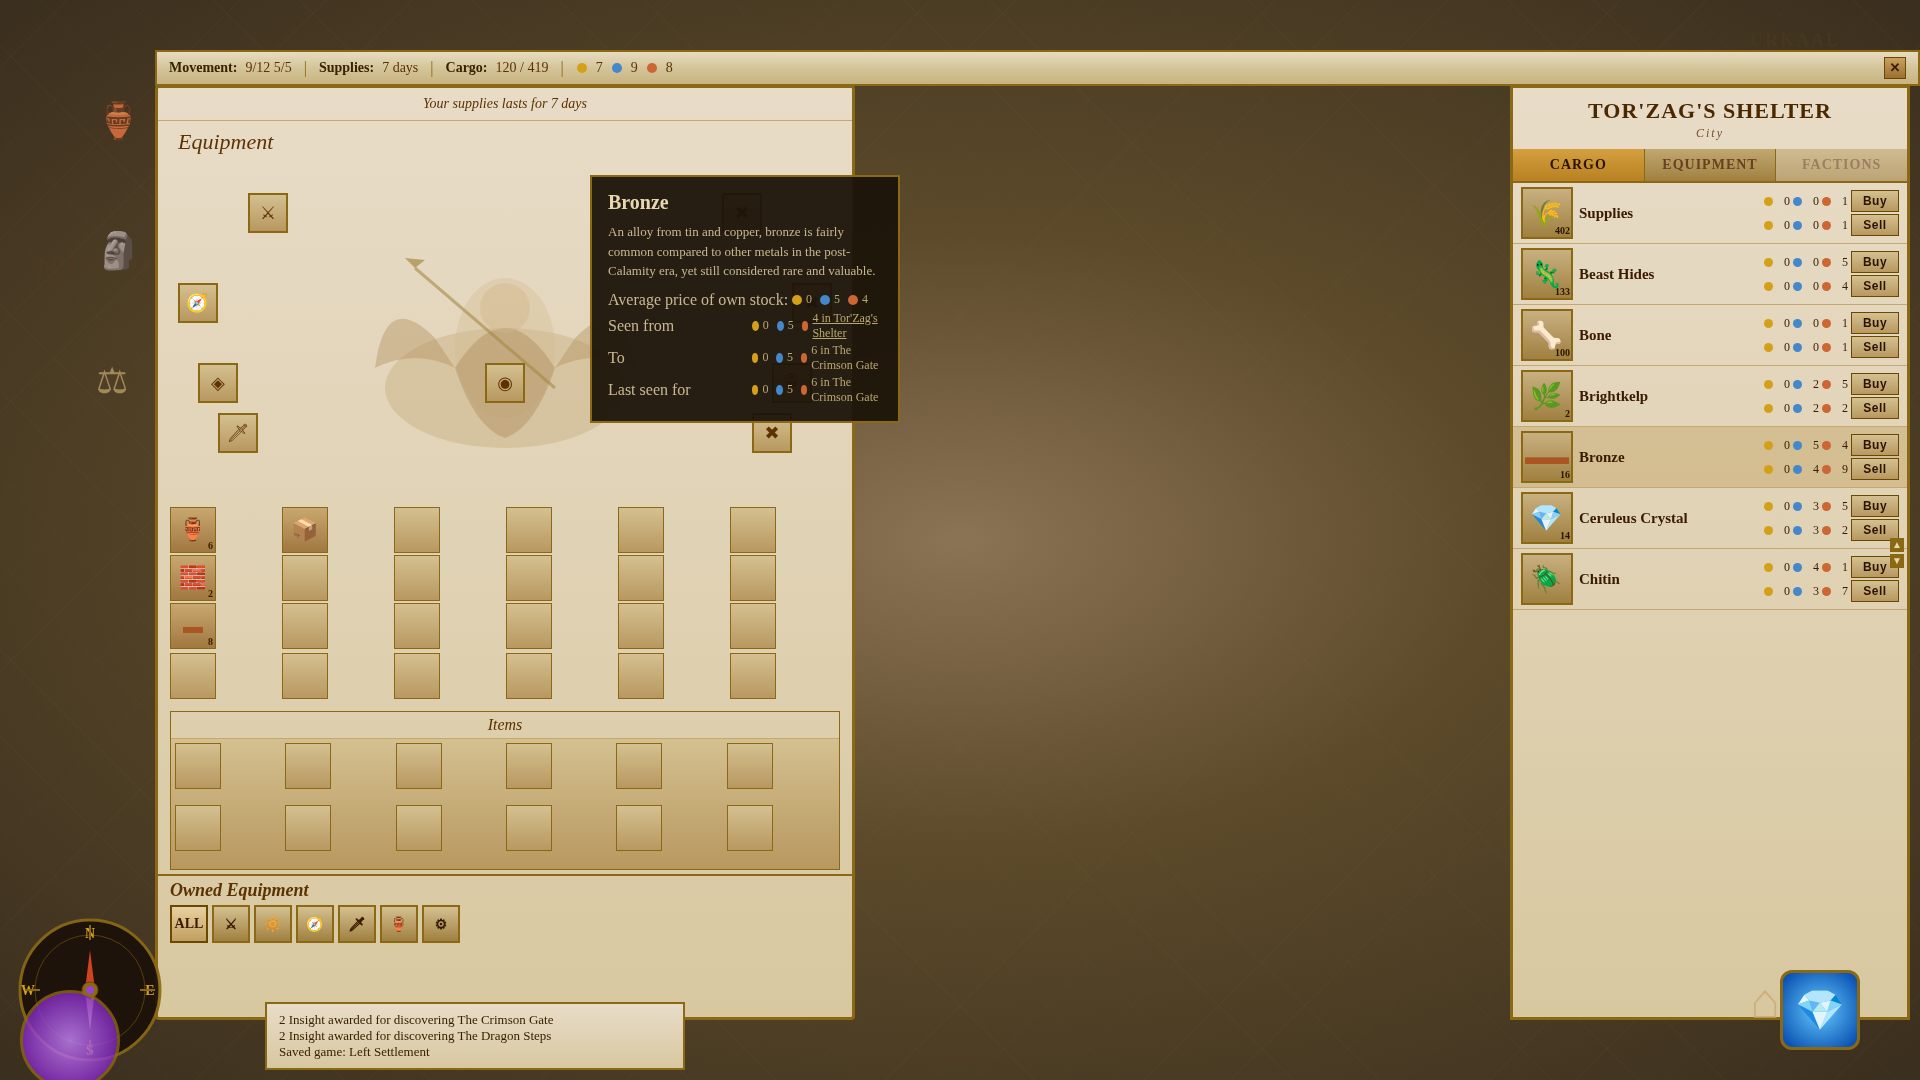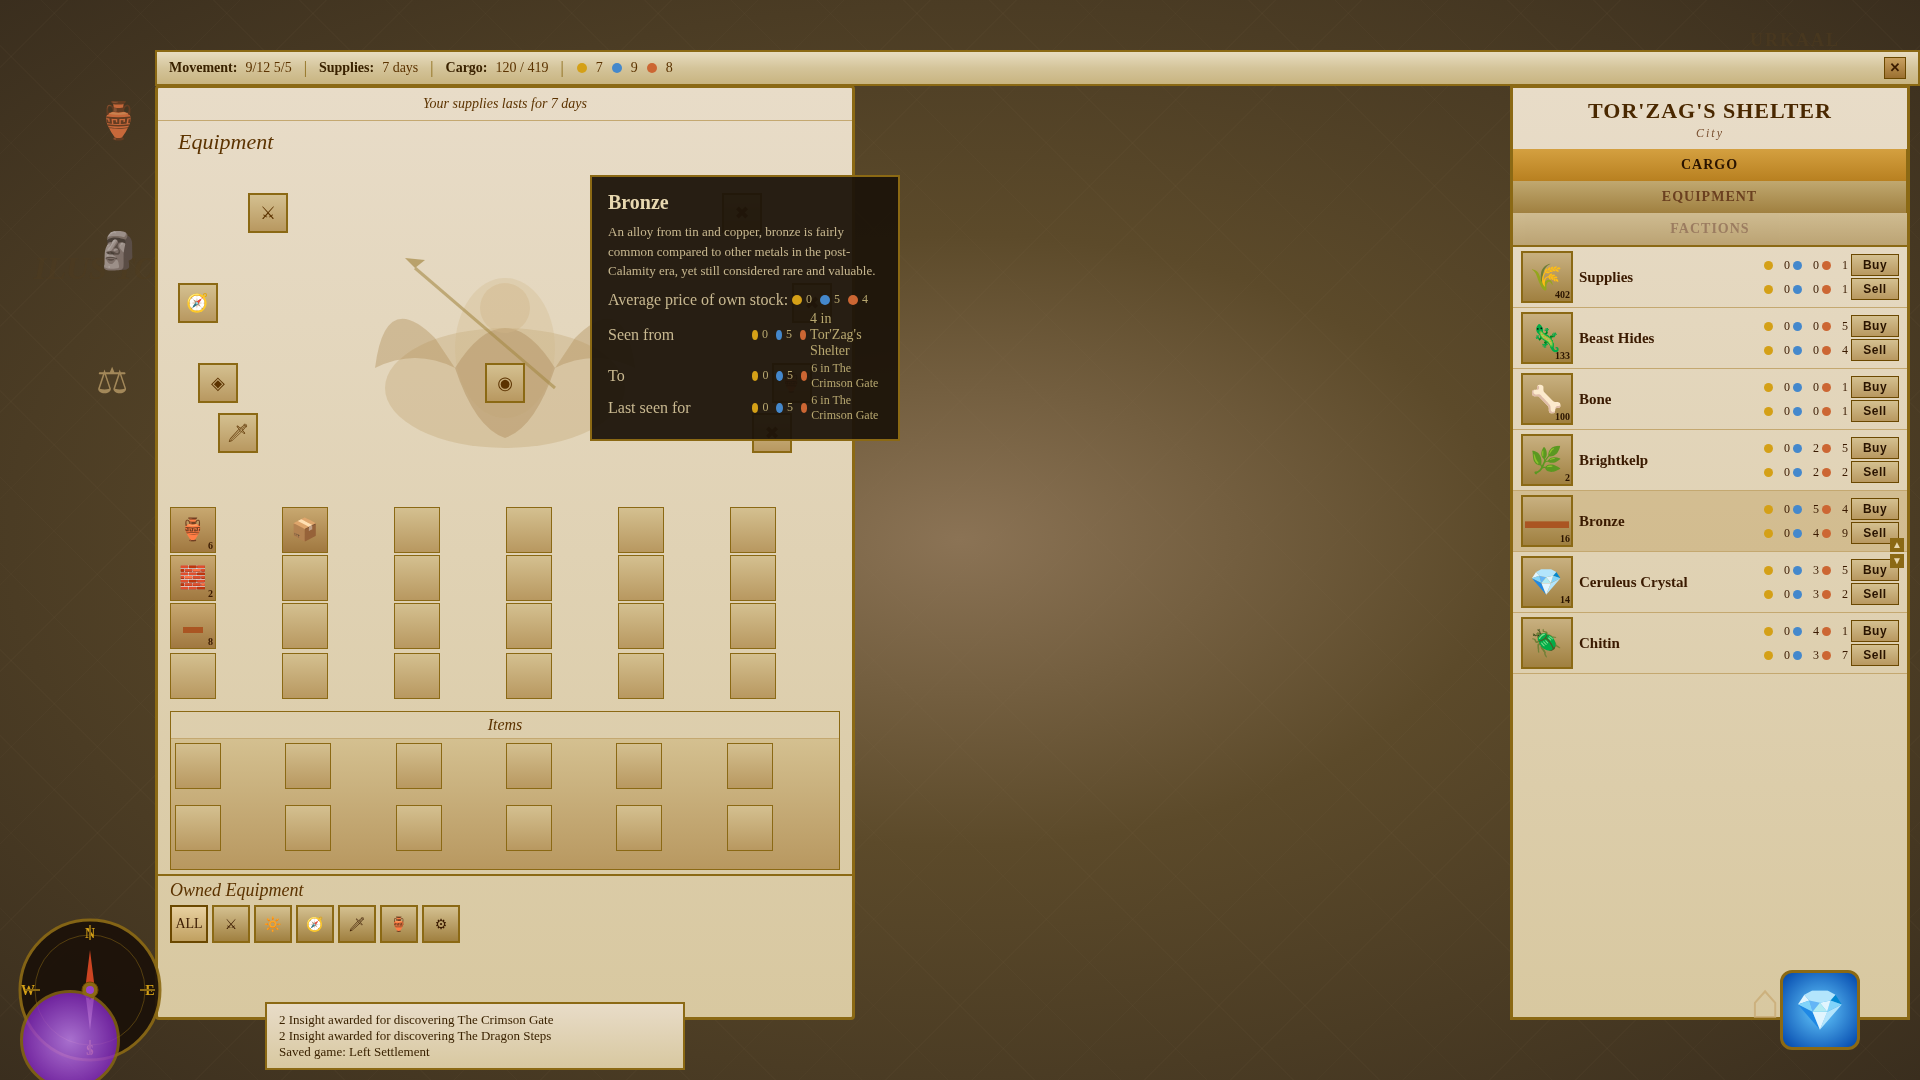--- a/index.html
+++ b/index.html
@@ -256,21 +256,20 @@
       font-style: italic;
       font-weight: bold;
       padding: 4px 0 10px;
       border-bottom: 2px solid #8b6914;
     }
 
     
     .market-tabs {
       display: flex;
       border-bottom: 2px solid #8b6914;
-      flex-direction: column;
     }
 
     .market-tab {
       flex: 1;
       padding: 8px 4px;
       text-align: center;
       font-size: 14px;
       font-weight: bold;
       letter-spacing: 1px;
       cursor: pointer;
@@ -607,21 +606,21 @@
       <div class="cargo-slot"></div>
       <div class="cargo-slot"></div>
       <div class="cargo-slot"></div>
       <div class="cargo-slot"></div>
       <div class="cargo-slot"></div>
       <div class="cargo-slot"></div>
       <div class="cargo-slot"></div>
     </div>
   </div>
 
-  <div style="padding: 4px 12px 4px; border-top: 2px solid #8b6914; margin-top: 2px;">
+  <div style="padding: 4px 12px 4px; border-top: 2px solid #8b6914; margin-top: 2px; font-weight: bold;">
     <div class="owned-eq-title">Owned Equipment</div>
     <div class="owned-eq-buttons">
       <div class="eq-filter-btn active">ALL</div>
       <div class="eq-filter-btn">⚔</div>
       <div class="eq-filter-btn">🔆</div>
       <div class="eq-filter-btn">🧭</div>
       <div class="eq-filter-btn">🗡</div>
       <div class="eq-filter-btn">🏺</div>
       <div class="eq-filter-btn">⚙</div>
     </div>
@@ -858,21 +857,21 @@
     <span style="font-size:12px; color:#b8a870;">4</span>
   </div>
 
   <div class="tooltip-stat-row">
     <span class="ts-label">Seen from</span>
     <span class="price-dot" style="background:#d4a017; display:inline-block; width:10px; height:10px; border-radius:50%;"></span>
     <span style="font-size:12px; color:#b8a870;">0</span>
     <span class="price-dot" style="background:#4488cc; display:inline-block; width:10px; height:10px; border-radius:50%; margin-left:4px;"></span>
     <span style="font-size:12px; color:#b8a870;">5</span>
     <span class="price-dot" style="background:#cc6633; display:inline-block; width:10px; height:10px; border-radius:50%; margin-left:4px;"></span>
-    <span style="font-size:14px; color:#b8a870;">4 in Tor'Zag's Shelter</span>
+    <span style="font-size:12px; color:#b8a870;text-decoration:underline;">4 in Tor'Zag's Shelter</span>
   </div>
 
   <div class="tooltip-stat-row">
     <span class="ts-label">To</span>
     <span class="price-dot" style="background:#d4a017; display:inline-block; width:10px; height:10px; border-radius:50%;"></span>
     <span style="font-size:12px; color:#b8a870;">0</span>
     <span class="price-dot" style="background:#4488cc; display:inline-block; width:10px; height:10px; border-radius:50%; margin-left:4px;"></span>
     <span style="font-size:12px; color:#b8a870;">5</span>
     <span class="price-dot" style="background:#cc6633; display:inline-block; width:10px; height:10px; border-radius:50%; margin-left:4px;"></span>
     <span style="font-size:12px; color:#b8a870;">6 in The Crimson Gate</span>

